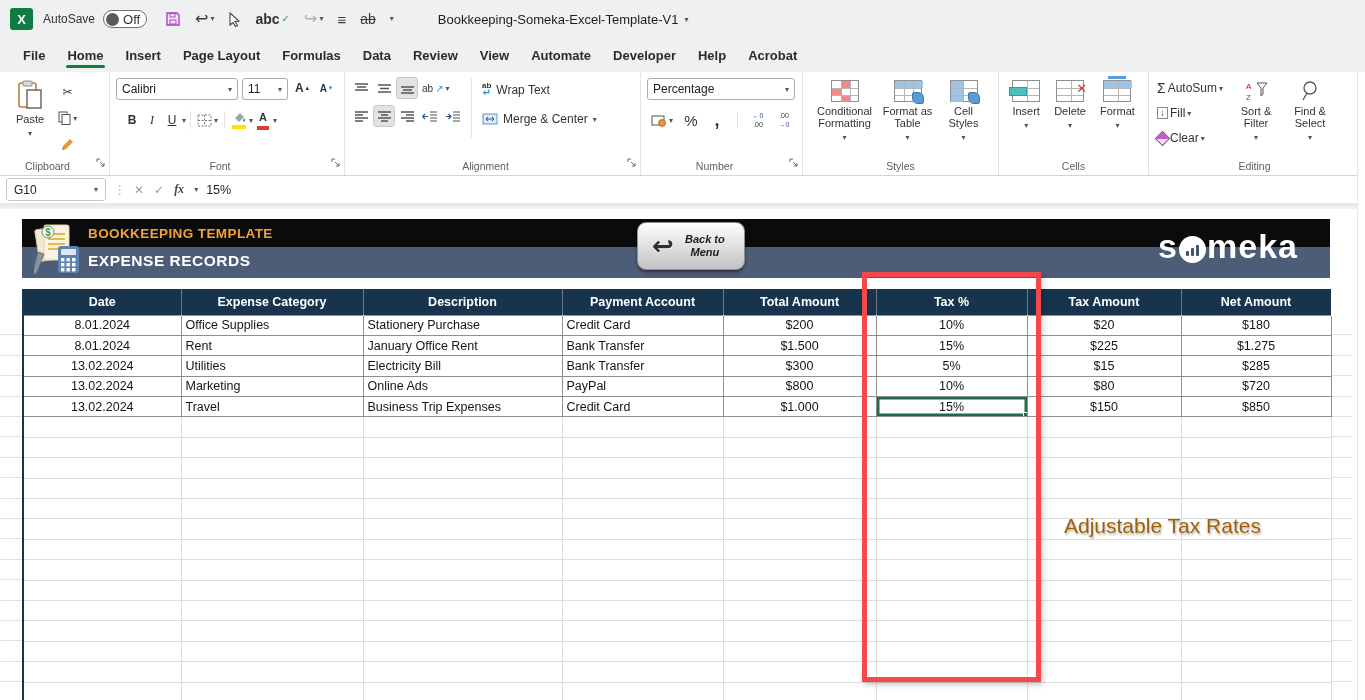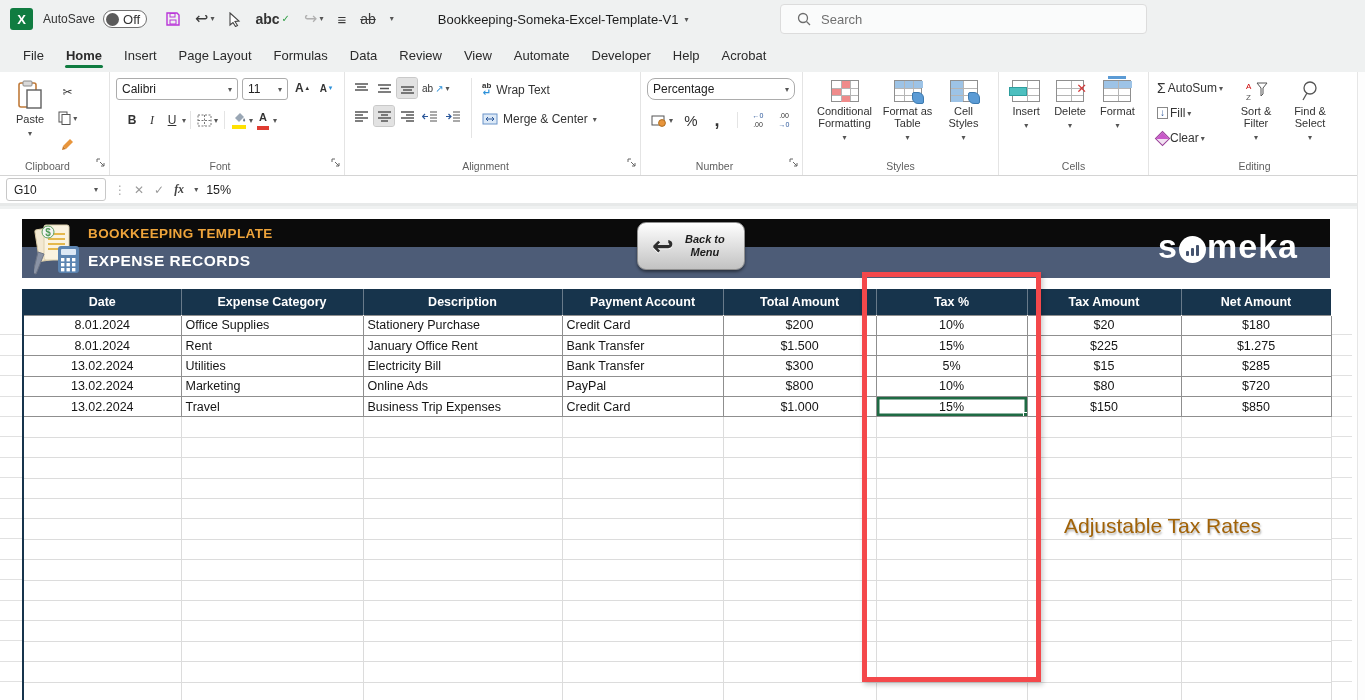--- a/index.html
+++ b/index.html
@@ -25,21 +25,21 @@
   .spell .ck { color:#2f9e44; font-size:10px; display:block; }
   .strike { text-decoration:line-through; font-size:12px; }
   .doc-title { font-size:13px; color:#1d1d1d; margin-left:36px; display:flex; gap:6px; align-items:center; }
   .searchbox { position:absolute; left:780px; top:4px; width:367px; height:30px; background:#fafbfb;
     border:1px solid #dcdcdc; border-radius:4px; display:flex; align-items:center; gap:10px;
     padding-left:16px; font-size:13px; color:#707070; }
 
   
   .rtabs { position:absolute; top:38px; left:0; right:0; height:34px; background:#eff1f1;
     display:flex; align-items:flex-end; padding:0 4px 0 12px; }
-  .rtab { font-size:13px; color:#2b2b2b; padding:7px 11px 9px; position:relative; }
+  .rtab { font-size:13px; color:#2b2b2b; padding:7px 11px 9px; position:relative;font-weight:bold; }
   .rtab.active { font-weight:700; }
   .rtab.active::after { content:""; position:absolute; left:10px; right:10px; bottom:4px;
     height:3px; background:#107c41; border-radius:2px; }
 
   
   .ribbon { position:absolute; top:72px; left:0; right:8px; height:104px; background:#fff;
     border-bottom:1px solid #d4d4d4; display:flex; }
   .rgroup { position:relative; border-right:1px solid #e4e4e4; padding:6px 6px 18px; flex:none; }
   .glabel { position:absolute; left:0; right:14px; bottom:3px; text-align:center;
     font-size:10.5px; color:#5f5f5f; }
@@ -163,27 +163,20 @@
       <span class="qbtn strike">
           <span>ab</span>
         </span>
       <span class="qbtn chev">
           <span>▾</span>
         </span>
     </div>
     <div class="doc-title">
       <span>Bookkeeping-Someka-Excel-Template-V1</span>
       <span class="chev">▾</span>
-    </div>
-    <div class="searchbox">
-      <svg width="14" height="14" viewBox="0 0 14 14">
-          <circle cx="6" cy="6" r="4.5" fill="none" stroke="#6d6d6d" stroke-width="1.3"></circle>
-          <path d="M9.5 9.5 13 13" stroke="#6d6d6d" stroke-width="1.3"></path>
-        </svg>
-      <span>Search</span>
     </div>
   </div>
 
   <div class="rtabs" id="rtabs">
       <span class="rtab">File</span>
       <span class="rtab active">Home</span>
       <span class="rtab">Insert</span>
       <span class="rtab">Page Layout</span>
       <span class="rtab">Formulas</span>
       <span class="rtab">Data</span>
@@ -363,21 +356,21 @@
           </div>
         </div>
       </div>
       <div class="glabel">Alignment</div>
       <span class="launcher"><svg width="9" height="9" viewBox="0 0 9 9">
             <path d="M1 1v3M1 1h3M4 4l4 4M8 5v3H5" fill="none" stroke="#666"></path>
           </svg></span>
     </div>
 
     <div class="rgroup" style="width:162px;">
-      <div class="combo" style="width:148px;border-radius:8px;">
+      <div class="combo" style="width:148px;">
         <span>Percentage</span>
         <span class="chev">▾</span>
       </div>
       <div style="display:flex; align-items:center; gap:6px; margin-top:10px; padding-left:2px;">
         <span class="icobtn">
           <svg width="16" height="13" viewBox="0 0 16 13">
               <rect x="1" y="2" width="12" height="9" fill="none" stroke="#555"></rect>
               <circle cx="11" cy="9" r="3.4" fill="#e8953c" stroke="#b06f22"></circle>
             </svg>
           <span class="chev">▾</span>

